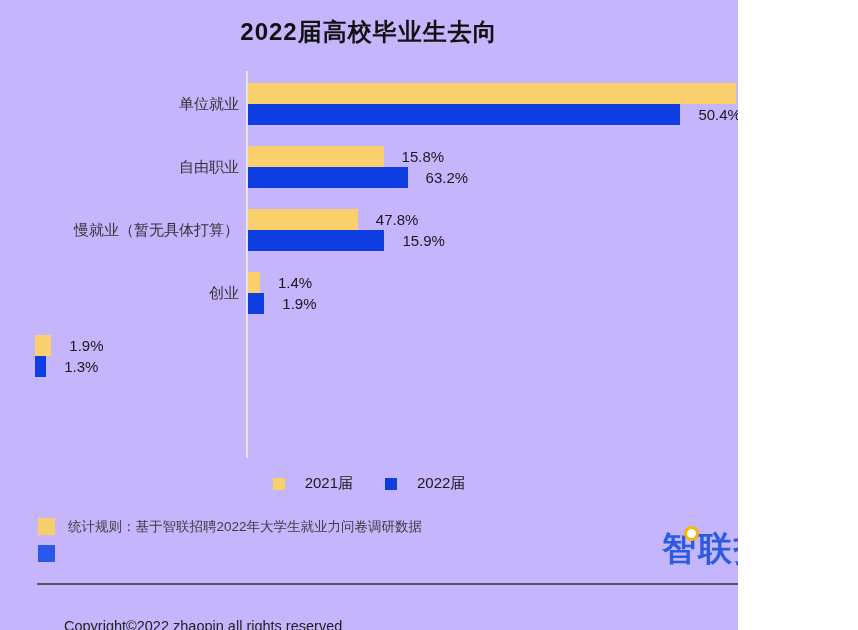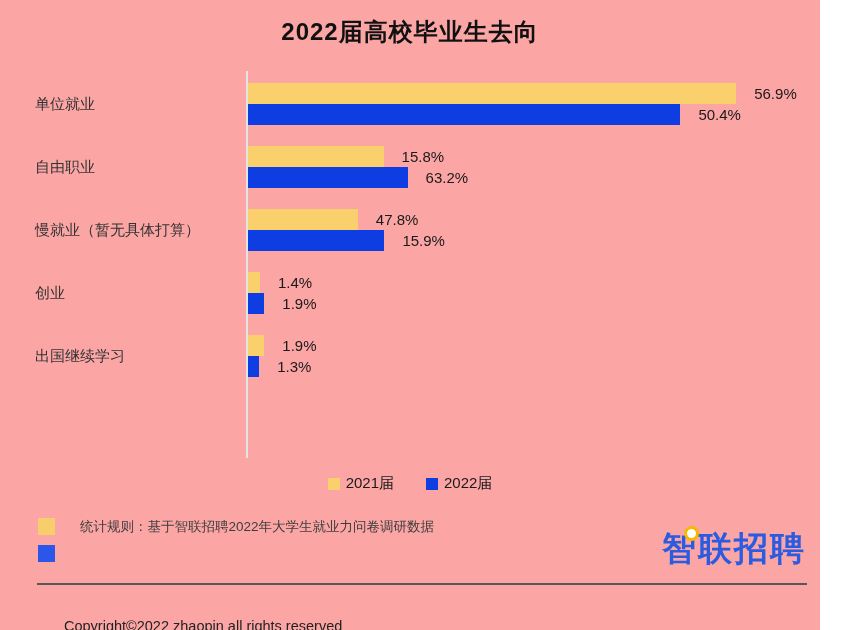--- a/index.html
+++ b/index.html
@@ -1,40 +1,40 @@
 <!DOCTYPE html>
 <html><head>
 <meta charset="utf-8">
 <style>
   html,body{margin:0;padding:0;background:#fff;}
   .page{
-    position:relative;width:820px;height:630px;background:#fca5a5;
+    position:relative;width:738px;height:630px;background:#c4b5fd;
     font-family:"Liberation Sans",sans-serif;overflow:hidden;
   }
   .title{
     position:absolute;top:16px;left:0;width:100%;text-align:center;
     font-size:24px;font-weight:bold;color:#111;margin:0;letter-spacing:1px;
   }
   .chart{position:absolute;left:35px;top:83px;width:790px;}
   .axis{position:absolute;left:211px;top:-12px;width:2px;height:387px;background:#e4e4e4;}
   .rows{display:flex;flex-direction:column;gap:21px;}
   .row{display:flex;align-items:center;height:42px;}
-  .cat-label{width:204px;padding-right:9px;font-size:15px;color:#333;flex:none;white-space:nowrap;}
+  .cat-label{width:204px;padding-right:9px;text-align:right;font-size:15px;color:#333;flex:none;white-space:nowrap;}
   .bars{display:flex;flex-direction:column;justify-content:center;}
   .bar-line{display:flex;align-items:center;height:21px;}
   .bar{height:21px;flex:none;}
   .val{padding-left:18px;font-size:15px;color:#1a1a1a;white-space:nowrap;}
   .legend{
     position:absolute;top:474px;left:0;width:100%;
     display:flex;justify-content:center;gap:32px;font-size:15px;color:#1a1a1a;
   }
-  .legend-item{display:flex;align-items:center;gap:6px;}
+  .legend-item{display:flex;align-items:center;gap:20px;}
   .swatch{width:12px;height:12px;flex:none;}
   .notes{position:absolute;left:38px;top:518px;}
-  .note{display:flex;align-items:flex-start;gap:25px;margin-bottom:9px;font-size:13.5px;color:#3d3d3d;}
+  .note{display:flex;align-items:flex-start;gap:13px;margin-bottom:9px;font-size:13.5px;color:#3d3d3d;}
   .note-swatch{width:17px;height:17px;flex:none;}
   .logo{
     position:absolute;left:662px;top:526px;
     font-size:34px;font-weight:bold;color:#2b5be0;letter-spacing:2px;white-space:nowrap;text-align:center;
   }
   .logo-first{position:relative;display:inline-block;}
   .ring{
     position:absolute;top:0px;right:-1px;width:9px;height:9px;
     border:3.5px solid #f6b800;border-radius:50%;background:#fff;
   }
@@ -97,21 +97,20 @@
               <div class="bar" style="width: 12.012px; background: rgb(249, 208, 108);"></div>
               <span class="val">1.4%</span>
             </div>
             <div class="bar-line">
               <div class="bar" style="width: 16.302px; background: rgb(14, 61, 226);"></div>
               <span class="val">1.9%</span>
             </div>
           </div>
         </div>
         <div class="row">
-          <div class="cat-label">出国继续学习</div>
           <div class="bars">
             <div class="bar-line">
               <div class="bar" style="width: 16.302px; background: rgb(249, 208, 108);"></div>
               <span class="val">1.9%</span>
             </div>
             <div class="bar-line">
               <div class="bar" style="width: 11.154px; background: rgb(14, 61, 226);"></div>
               <span class="val">1.3%</span>
             </div>
           </div>

